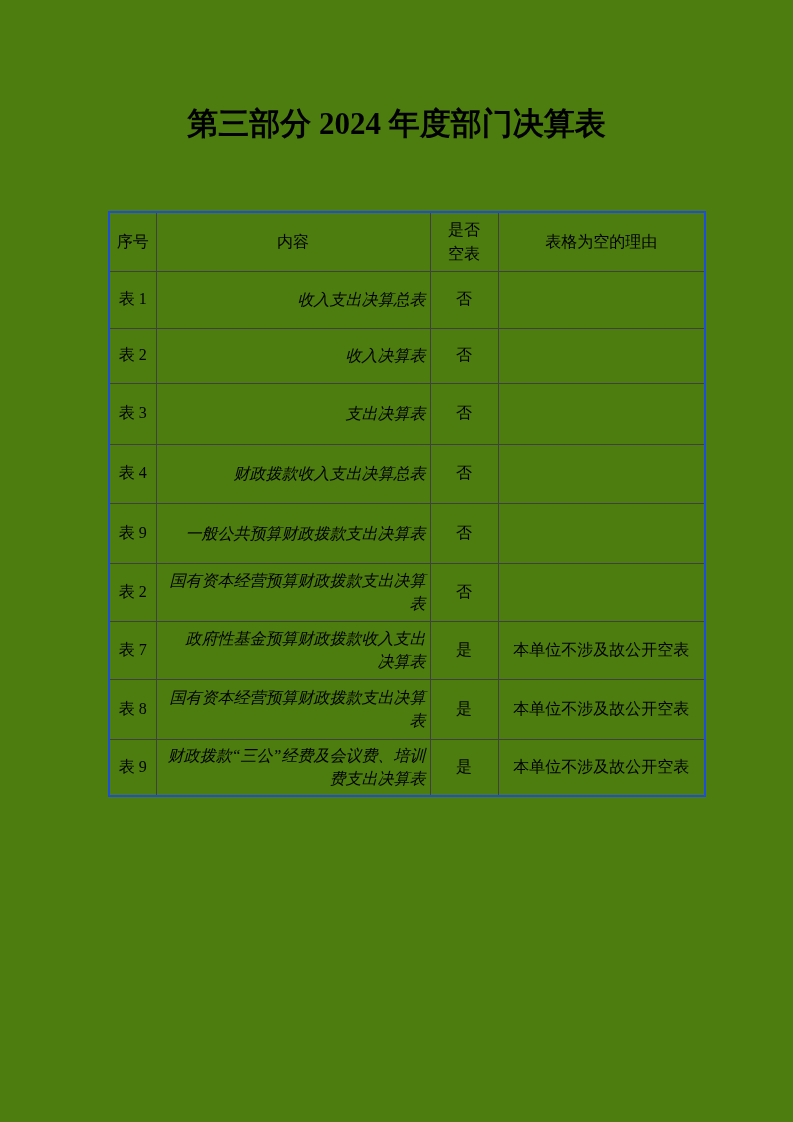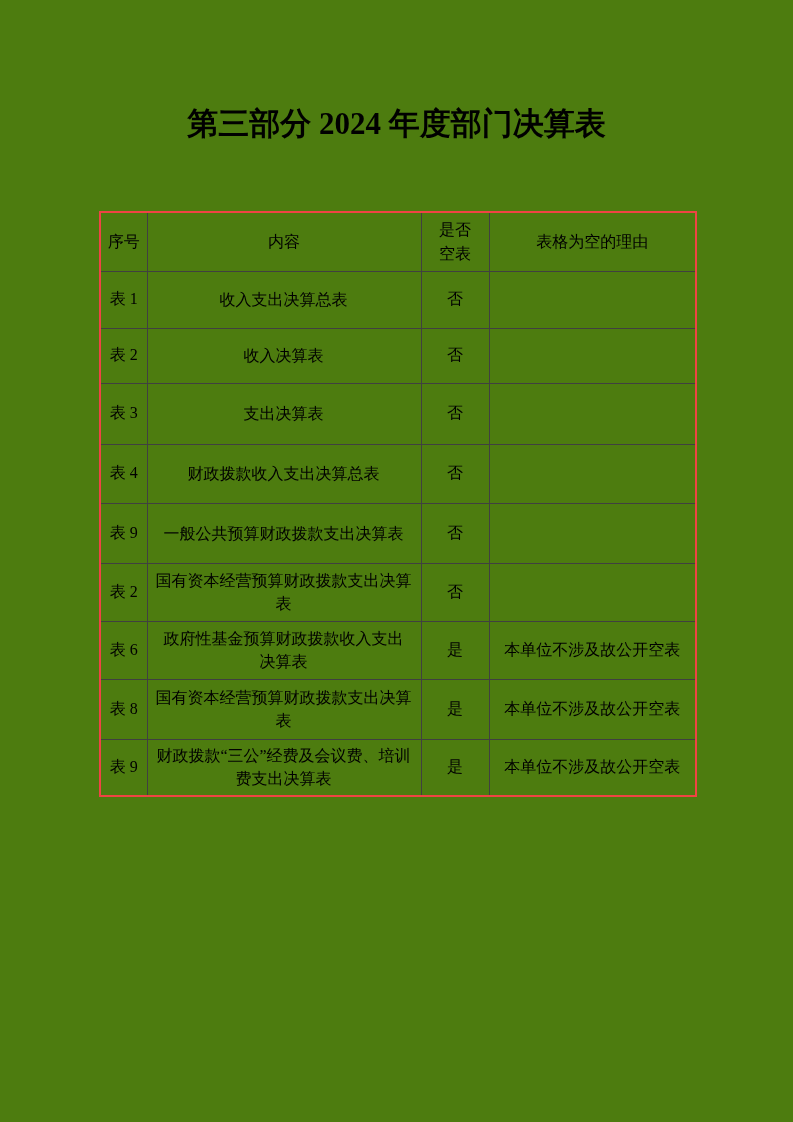--- a/index.html
+++ b/index.html
@@ -25,26 +25,26 @@
     text-align: center;
     font-family: "Liberation Serif", serif;
     font-weight: bold;
     font-size: 31px;
     line-height: 40px;
     color: #000000;
     white-space: nowrap;
   }
   table.summary {
     position: absolute;
-    left: 99px;
+    left: 108px;
     top: 211px;
     width: 596px;
     border-collapse: collapse;
     table-layout: fixed;
-    border: 2px solid #ef4444;
+    border: 2px solid #1d4ed8;
   }
   table.summary th,
   table.summary td {
     border: 1px solid #404040;
     font-size: 16px;
     color: #000000;
     vertical-align: middle;
     overflow: hidden;
   }
   
@@ -66,24 +66,25 @@
   table.summary tbody tr:nth-child(6) { height: 58px; }
   table.summary tbody tr:nth-child(7) { height: 58px; }
   table.summary tbody tr:nth-child(8) { height: 60px; }
   table.summary tbody tr:nth-child(9) { height: 57px; }
 
   table.summary td:nth-child(1) {
     text-align: center;
     padding: 0 1px;
   }
   table.summary td:nth-child(2) {
-    text-align: center;
+    text-align: right;
     padding: 2px 4px 2px 3px;
     white-space: pre-line;
     line-height: 23px;
+    font-style: italic;
   }
   table.summary td:nth-child(3) {
     text-align: center;
   }
   table.summary td:nth-child(4) {
     text-align: center;
     padding: 7px 4px;
   }
 </style>
 </head>
@@ -141,21 +142,21 @@
           <td></td>
         </tr>
         <tr>
           <td>表 2</td>
           <td>国有资本经营预算财政拨款支出决算
 表</td>
           <td>否</td>
           <td></td>
         </tr>
         <tr>
-          <td>表 6</td>
+          <td>表 7</td>
           <td>政府性基金预算财政拨款收入支出
 决算表</td>
           <td>是</td>
           <td>本单位不涉及故公开空表</td>
         </tr>
         <tr>
           <td>表 8</td>
           <td>国有资本经营预算财政拨款支出决算
 表</td>
           <td>是</td>

